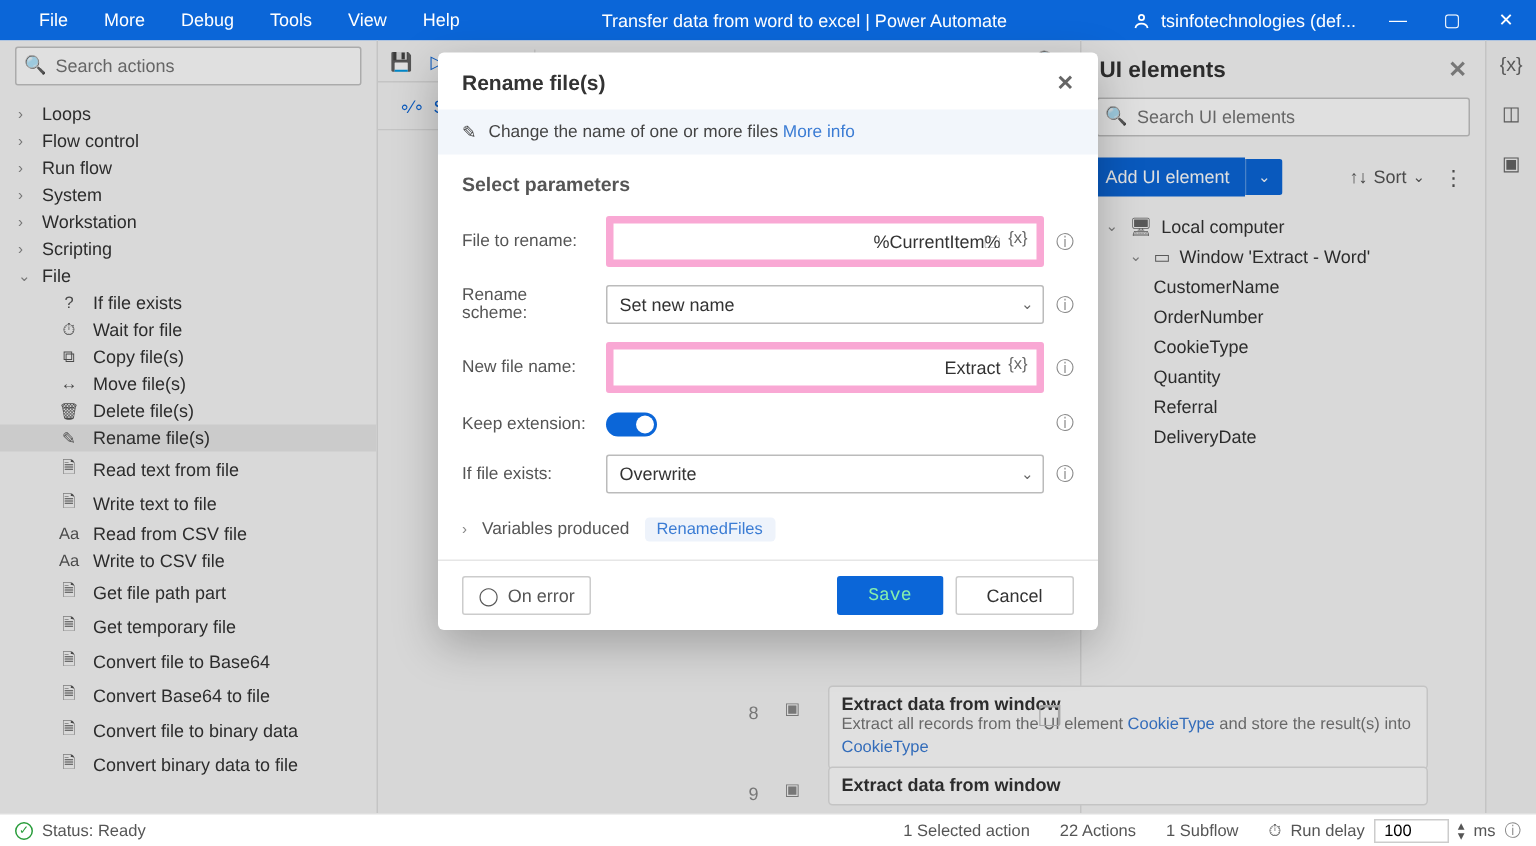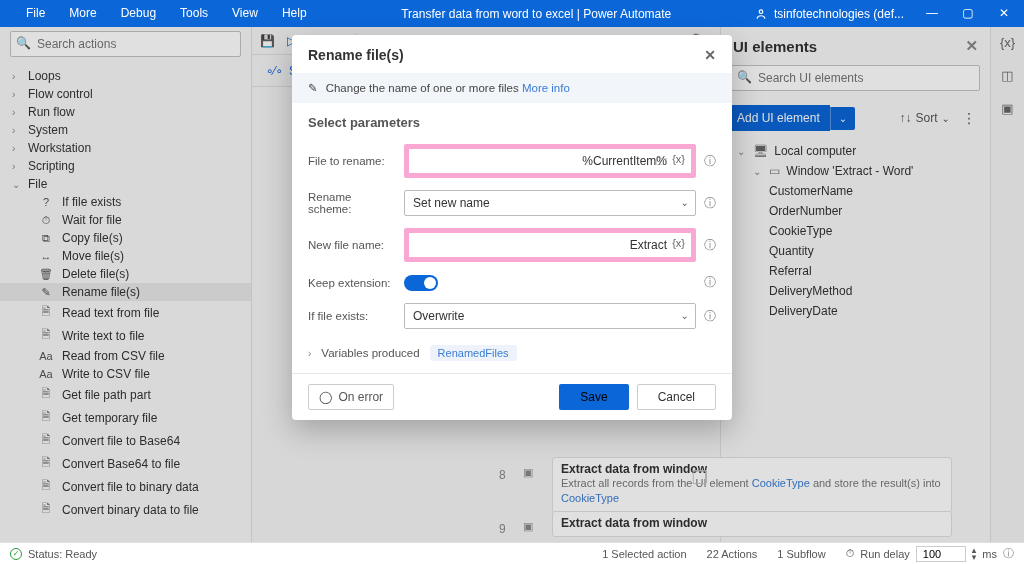--- a/index.html
+++ b/index.html
@@ -78,21 +78,21 @@
   .fsel .caret { position:absolute; right:6px; top:6px; font-size:10px; color:#666;}
   .info { color:#888; font-size:12px;}
   .togwrap { display:inline-block;}
   .tog { width:34px; height:16px; background:#0b66d8; border-radius:10px; position:relative;}
   .tog .k{ position:absolute; top:2px; right:2px; width:12px; height:12px; background:#fff; border-radius:50%;}
   .varsrow { padding:10px 0 4px 0; font-size:11.5px; display:flex; align-items:center; gap:10px; color:#555;}
   .chip{ background:#eef3fb; color:#3b7cd4; padding:2px 8px; border-radius:3px; font-size:11px;}
   .mfoot { border-top:1px solid #e6e6e6; padding:10px 16px; display:flex; justify-content:space-between; align-items:center;}
   .onerr { border:1px solid #ccc; padding:5px 10px; font-size:12px; border-radius:2px; display:flex; align-items:center; gap:6px; color:#555;}
   .btn { padding:5px 20px; border-radius:2px; font-size:12px; border:1px solid transparent;}
-  .btn.primary { background:#0b66d8; color:#000000;}
+  .btn.primary { background:#0b66d8; color:#86efac;font-family:Liberation Mono, monospace;}
   .btn.ghost { background:#fff; color:#333; border:1px solid #ccc;}
 </style>
 </head>
 <body>
 
 <div class="titlebar">
   <div class="menus">
     <span>File</span>
     <span>More</span>
     <span>Debug</span>
@@ -288,21 +288,20 @@
       <div class="unode" style="padding-left:32px;">
           <span class="chv">⌄</span>
           <span class="ic2">▭</span>
           <span>Window 'Extract - Word'</span>
         </div>
       <div class="uleaf">CustomerName</div>
       <div class="uleaf">OrderNumber</div>
       <div class="uleaf">CookieType</div>
       <div class="uleaf">Quantity</div>
       <div class="uleaf">Referral</div>
-      <div class="uleaf">DeliveryMethod</div>
       <div class="uleaf">DeliveryDate</div>
     </div>
   </div>
 
   <div class="rail">
     <span>{x}</span>
     <span>◫</span>
     <span>▣</span>
   </div>
 </div>

